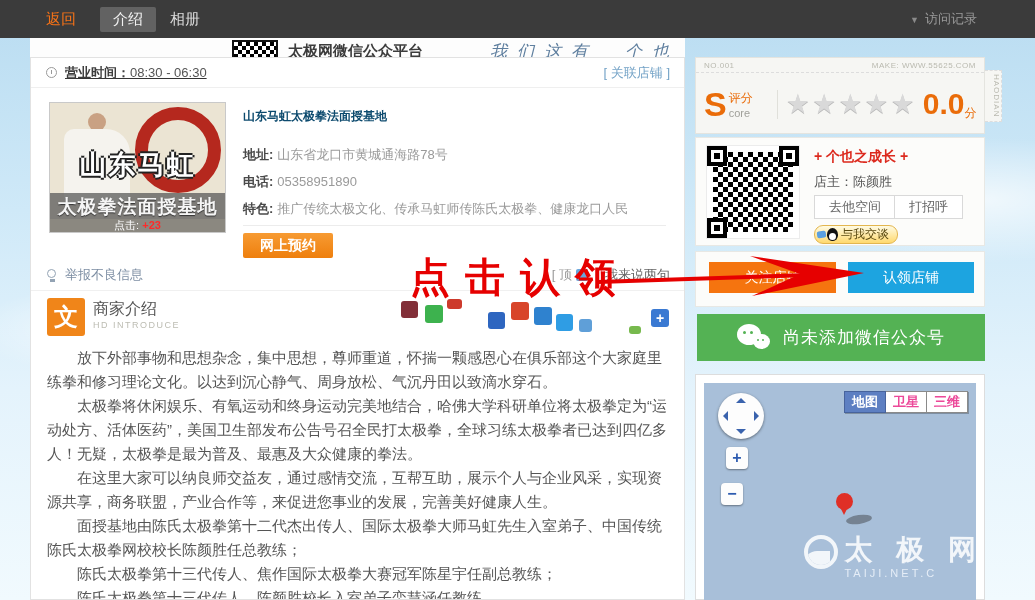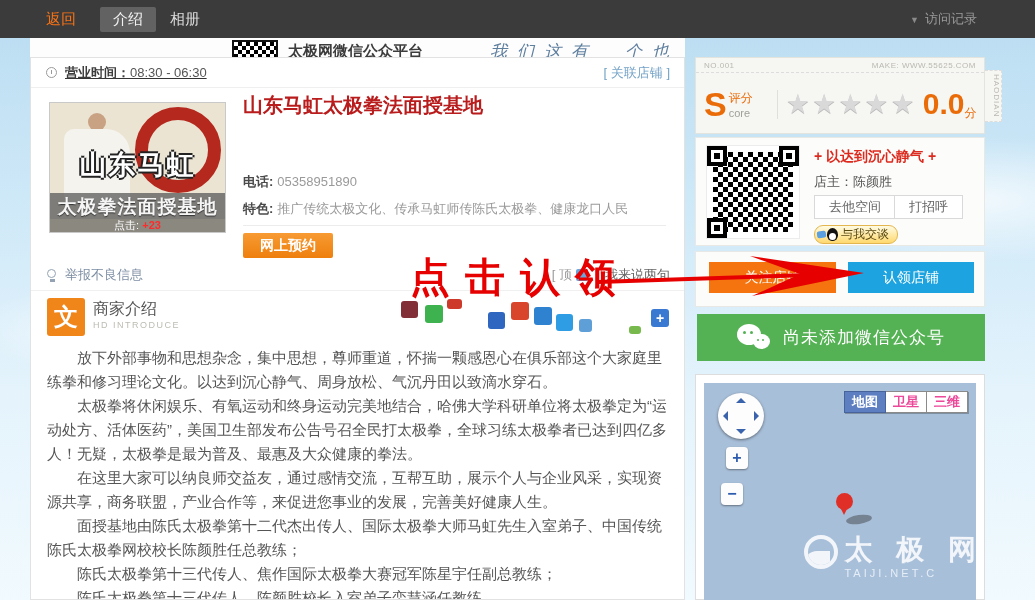--- a/index.html
+++ b/index.html
@@ -44,21 +44,21 @@
   .thumb-ring { position:absolute; right:4px; top:4px; width:86px; height:86px; border:13px solid #b5281e; border-radius:50%; }
   .thumb-head { position:absolute; left:38px; top:10px; width:18px; height:18px; background:#c9a183; border-radius:50%; }
   .thumb-body { position:absolute; left:14px; top:26px; width:66px; height:74px; background:#f5f3ee; border-radius:10px 24px 4px 4px; }
   .thumb-title { position:absolute; left:0; right:0; top:44px; text-align:center; font-size:27px; font-weight:bold; color:#fff; letter-spacing:2px;
                  text-shadow:-2px 0 0 #222, 2px 0 0 #222, 0 -2px 0 #222, 0 2px 0 #222; }
   .thumb-bar { position:absolute; left:0; right:0; bottom:13px; height:26px; background:rgba(95,95,95,.78); }
   .thumb-sub { position:absolute; left:0; right:0; bottom:11px; height:28px; line-height:28px; text-align:center; font-size:19px; font-weight:bold; color:#f5f5f5; letter-spacing:1px; text-shadow:0 1px 1px #333; }
   .thumb-clicks { position:absolute; left:0; right:0; bottom:0; height:13px; line-height:13px; background:rgba(60,60,60,.55); text-align:center; font-size:11px; color:#fff; }
   .thumb-clicks .num { color:#ff2a2a; font-weight:bold; }
 
-  .biz-title { position:absolute; left:212px; top:34px; font-size:20px; font-weight:bold; color:#b91c1c; }
+  .biz-title { position:absolute; left:212px; top:50px; font-size:12px; font-weight:bold; color:#0c4a6e; }
   .biz-line { position:absolute; left:212px; font-size:13px; color:#9a9a9a; }
   .biz-line .lbl { font-weight:bold; color:#4a4a4a; margin-right:4px; }
   .l-addr { top:88px; } .l-phone { top:115px; } .l-feat { top:142px; }
   .biz-div { position:absolute; left:212px; right:18px; top:167px; border-top:1px solid #ececec; }
   .book-btn { position:absolute; left:212px; top:175px; width:90px; height:25px; line-height:25px; text-align:center;
               background:linear-gradient(#f79b33,#ee7f0d); color:#fff; font-size:14px; font-weight:bold; border-radius:2px; cursor:pointer; }
 
   .report-row { position:absolute; left:0; right:0; top:203px; height:30px; border-bottom:1px solid #f0f0f0; }
   .bulb-icon { position:absolute; left:16px; top:8px; width:9px; height:9px; border:1px solid #93a3b4; border-radius:50%; }
   .bulb-icon::after { content:""; position:absolute; left:2px; top:9px; width:5px; height:3px; background:#93a3b4; }
@@ -188,20 +188,21 @@
     <span class="thumb-head"></span>
     <span class="thumb-body"></span>
     <span class="thumb-ring"></span>
     <div class="thumb-title">山东马虹</div>
     <div class="thumb-bar"></div>
     <div class="thumb-sub">太极拳法面授基地</div>
     <div class="thumb-clicks"><span>点击:</span> <span class="num">+23</span></div>
   </div>
 
   <div class="biz-title">山东马虹太极拳法面授基地</div>
+  <div class="biz-line l-addr"><span class="lbl">地址:</span><span>山东省龙口市黄城通海路78号</span></div>
   <div class="biz-line l-phone"><span class="lbl">电话:</span><span>05358951890</span></div>
   <div class="biz-line l-feat"><span class="lbl">特色:</span><span>推广传统太极文化、传承马虹师传陈氏太极拳、健康龙口人民</span></div>
   <div class="biz-div"></div>
   <div class="book-btn">网上预约</div>
 
   <div class="report-row">
     <span class="bulb-icon"></span>
     <span class="report-lbl">举报不良信息</span>
     <span class="top-frag">[ 顶</span>
     <span class="mini-ic"></span>
@@ -253,21 +254,21 @@
   </div>
 </div>
 
 <div class="qr-panel">
   <div class="qr-box">
     <div class="qr-pat"></div>
     <span class="fnd f1"></span>
     <span class="fnd f2"></span>
     <span class="fnd f3"></span>
   </div>
-  <div class="scan-title">+ 以达到沉心静气 +</div>
+  <div class="scan-title">+ 个也之成长 +</div>
   <div class="owner"><span>店主：</span><span>陈颜胜</span></div>
   <div class="side-btn btn-space">去他空间</div>
   <div class="side-btn btn-hello">打招呼</div>
   <div class="chat-badge">
     <span class="bub"></span>
     <span class="peng"></span>
     <span>与我交谈</span>
   </div>
 </div>
 

